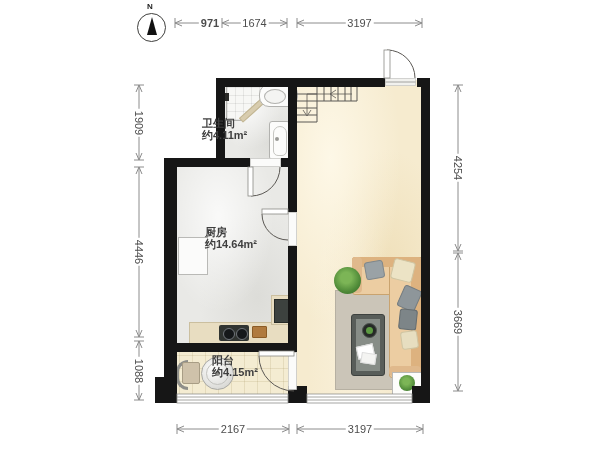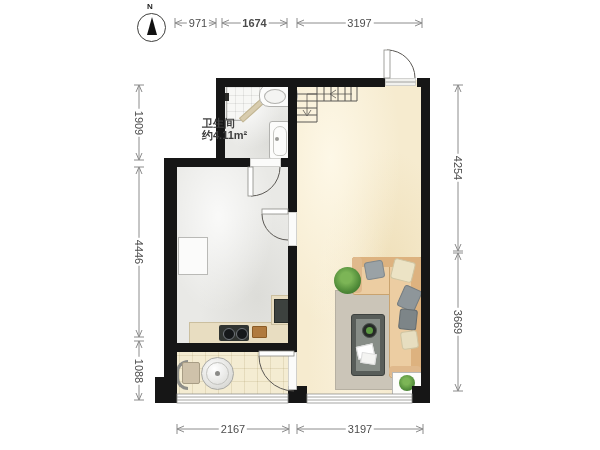--- a/index.html
+++ b/index.html
@@ -172,23 +172,31 @@
         <path d="M139 341V400 M134 341H144 M134 400H144 M136 348L139 341L142 348 M136 393L139 400L142 393"></path>
         <path d="M458 85V251 M453 85H463 M453 251H463 M455 92L458 85L461 92 M455 244L458 251L461 244"></path>
         <path d="M458 253V391 M453 253H463 M453 391H463 M455 260L458 253L461 260 M455 384L458 391L461 384"></path>
       </g>
   </svg>
 
   <div class="room-label" style="left:202px;top:117px;">
     <span>卫生间</span><br>
     <span>约4.11m²</span>
   </div>
-
-<div class="dim-label" style="left: 198px; top: 23px;">971</div>
-    <div class="dim-label" style="left: 254.5px; top: 23px; font-weight: bold;">1674</div>
+  <div class="room-label" style="left:205px;top:226px;">
+    <span>厨房</span><br>
+    <span>约14.64m²</span>
+  </div>
+  <div class="room-label" style="left:212px;top:354px;">
+    <span>阳台</span><br>
+    <span>约4.15m²</span>
+  </div>
+
+<div class="dim-label" style="left: 210px; top: 23px; font-weight: bold;">971</div>
+    <div class="dim-label" style="left: 254.5px; top: 23px;">1674</div>
     <div class="dim-label" style="left: 359.5px; top: 23px;">3197</div>
     <div class="dim-label" style="left: 233px; top: 429px;">2167</div>
     <div class="dim-label" style="left: 360px; top: 429px;">3197</div>
     <div class="dim-label v" style="left: 139px; top: 122.5px;">1909</div>
     <div class="dim-label v" style="left: 139px; top: 252px;">4446</div>
     <div class="dim-label v" style="left: 139px; top: 370.5px;">1088</div>
     <div class="dim-label v" style="left: 458px; top: 168px;">4254</div>
     <div class="dim-label v" style="left: 458px; top: 322px;">3669</div>
   </div>
 

